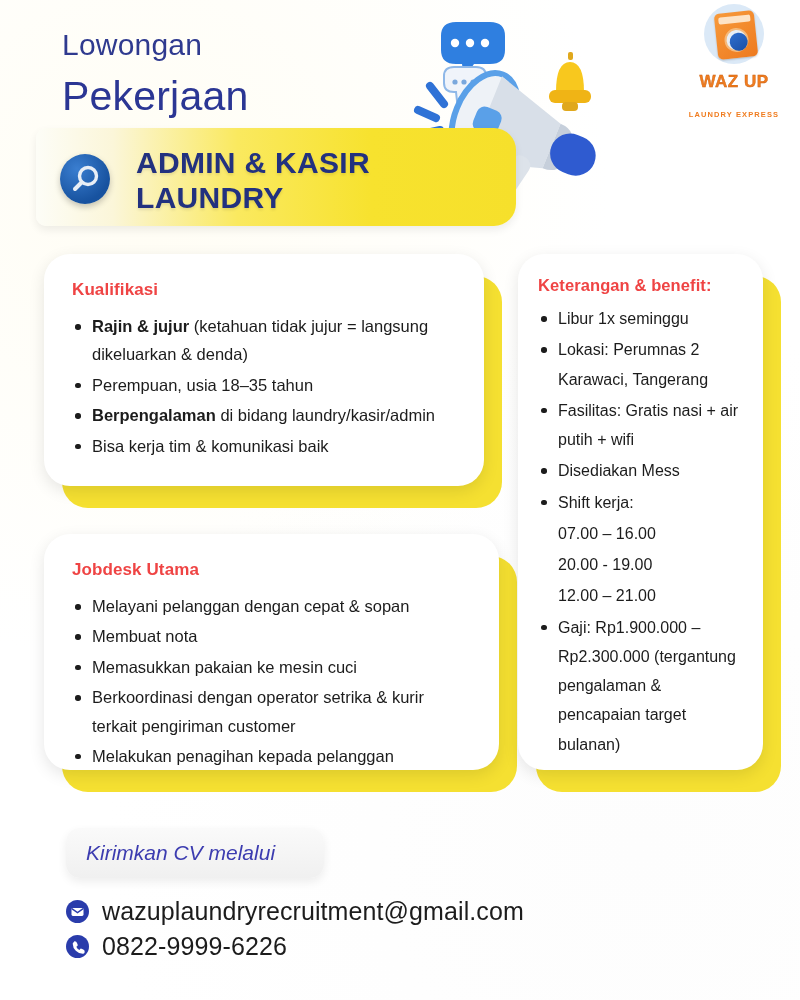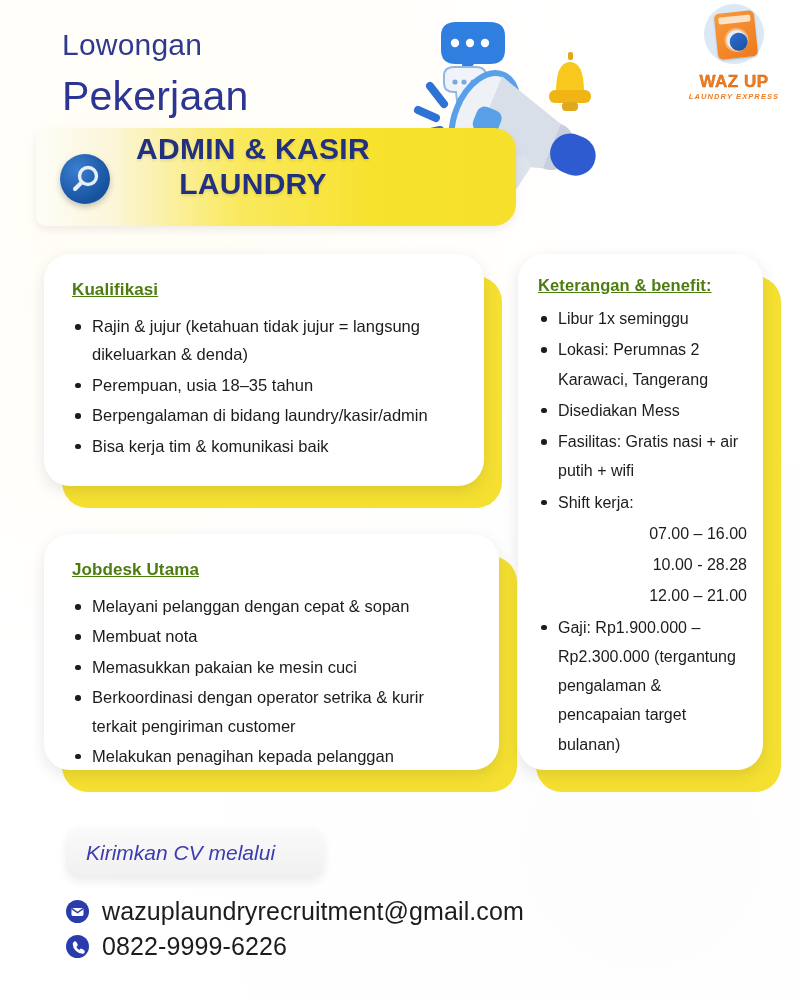--- a/index.html
+++ b/index.html
@@ -30,62 +30,62 @@
   .wm { position:absolute; left:20px; top:8px; width:40px; height:46px; border-radius:5px;
     background:linear-gradient(145deg,#f79a3c,#ee7a1e); transform:rotate(-6deg);
     box-shadow:0 1px 2px rgba(0,0,0,.2); }
   .wm-top { position:absolute; left:4px; top:4px; width:32px; height:7px; border-radius:2px; background:#fde3c6; }
   .wm-door { position:absolute; left:8px; top:16px; width:24px; height:24px; border-radius:50%;
     background:#e8eef5; border:2px solid #f5b97a; }
   .wm-door:after { content:""; position:absolute; left:3px; top:3px; width:18px; height:18px;
     border-radius:50%; background:linear-gradient(150deg,#2f6fd0,#1b4fa5); }
   .logo-t1 { font-size:17px; font-weight:bold; color:#f07c1f; letter-spacing:.5px;
     -webkit-text-stroke:.4px #c85f12; line-height:1; margin-top:1px; }
-  .logo-t2 { font-size:7.5px; font-weight:bold; color:#f07c1f; letter-spacing:1.1px; margin-top:2px;font-style:italic; }
+  .logo-t2 { font-size:7.5px; font-weight:bold; color:#f07c1f; letter-spacing:1.1px; margin-top:20px; }
 
   
   .mega { position:absolute; left:400px; top:14px; width:215px; height:225px; }
 
   
   .banner-wrap { position:absolute; left:36px; top:128px; width:480px; height:98px; }
   .banner { position:absolute; inset:0; border-radius:10px 22px 22px 10px;
     background:linear-gradient(90deg,#fdfdf7 0%,#fbf6d9 16%,#fae95f 42%,#f7e22e 70%,#f6e02b 100%);
     box-shadow:0 4px 9px rgba(0,0,0,.07); }
   .banner-ico { position:absolute; left:24px; top:26px; width:50px; height:50px; border-radius:50%;
     background:radial-gradient(circle at 34% 30%,#3a7ed0,#17529f 70%);
     box-shadow:0 3px 6px rgba(0,0,0,.22); }
   .banner-ico svg { position:absolute; left:12px; top:11px; }
-  .banner-title { position:absolute; left:100px; top:4px; color:#22317f;
+  .banner-title { position:absolute; left:100px; top:18px; color:#22317f;
     font-size:30px; font-weight:bold; line-height:1.16; letter-spacing:.3px;
-    text-shadow:0 2px 3px rgba(0,0,0,.10);text-align:center; }
+    text-shadow:0 2px 3px rgba(0,0,0,.10); }
 
   
   .card-shadow { position:absolute; border-radius:26px; background:#f5e031; }
   .card { position:absolute; background:#ffffff; border-radius:26px;
     box-shadow:0 5px 16px rgba(0,0,0,.10); }
 
   .c-kual  { left:44px;  top:254px; width:440px; height:232px; }
   .s-kual  { left:62px;  top:276px; width:440px; height:232px; }
   .c-job   { left:44px;  top:534px; width:455px; height:236px; }
   .s-job   { left:62px;  top:556px; width:455px; height:236px; }
   .c-ben   { left:518px; top:254px; width:245px; height:516px; }
   .s-ben   { left:536px; top:276px; width:245px; height:516px; }
 
   .card-inner { padding:26px 26px 0 28px; }
-  .sec-title { color:#4d7c0f; font-weight:bold; font-size:17px; margin-bottom:12px; letter-spacing:.1px;text-decoration:underline; }
+  .sec-title { color:#ef4444; font-weight:bold; font-size:17px; margin-bottom:12px; letter-spacing:.1px; }
   .sec-title.ben { font-size:16.5px; margin-bottom:9px; }
 
   ul.items { list-style:none; }
   ul.items li { position:relative; padding-left:20px; color:#1c1c1c; font-size:16.5px;
     line-height:1.72; margin-bottom:2px; }
   ul.items li:before { content:""; position:absolute; left:3px; top:12px; width:5.5px; height:5.5px;
     border-radius:50%; background:#1c1c1c; }
-  ul.items li.nobullet { padding-left:20px;text-align:right; }
+  ul.items li.nobullet { padding-left:20px; }
   ul.items li.nobullet:before { display:none; }
-  ul.items li b { font-weight:normal; }
+  ul.items li b { font-weight:bold; }
   .ben ul.items li { font-size:16px; line-height:1.83; }
 
   
   .pill { position:absolute; left:66px; top:828px; width:258px; height:50px; border-radius:14px;
     background:linear-gradient(180deg,#fafafa,#f0f0f0);
     box-shadow:0 4px 10px rgba(0,0,0,.07);font-style:italic; }
   .pill span { position:absolute; left:20px; top:13px; color:#3c3cb0; font-size:21px; }
 
   .contact { position:absolute; left:66px; top:897px;text-align:right; }
   .crow { display:flex; align-items:center; margin-bottom:6px; }
@@ -197,25 +197,25 @@
     </div>
   </div>
 
   <div class="card-shadow s-ben"></div>
   <div class="card c-ben ben">
     <div class="card-inner" style="padding:22px 16px 0 20px;">
       <div class="sec-title ben">Keterangan &amp; benefit:</div>
       <ul class="items">
         <li>Libur 1x seminggu</li>
         <li>Lokasi: Perumnas 2 Karawaci, Tangerang</li>
+        <li>Fasilitas: Gratis nasi + air putih + wifi</li>
         <li>Disediakan Mess</li>
-        <li>Fasilitas: Gratis nasi + air putih + wifi</li>
         <li>Shift kerja:</li>
         <li class="nobullet">07.00 – 16.00</li>
-        <li class="nobullet">10.00 - 28.28</li>
+        <li class="nobullet">20.00 - 19.00</li>
         <li class="nobullet">12.00 – 21.00</li>
         <li>Gaji: Rp1.900.000 – Rp2.300.000 (tergantung pengalaman &amp; pencapaian target bulanan)</li>
       </ul>
     </div>
   </div>
 
   <div class="pill">
     <span>Kirimkan CV melalui</span>
   </div>
 

